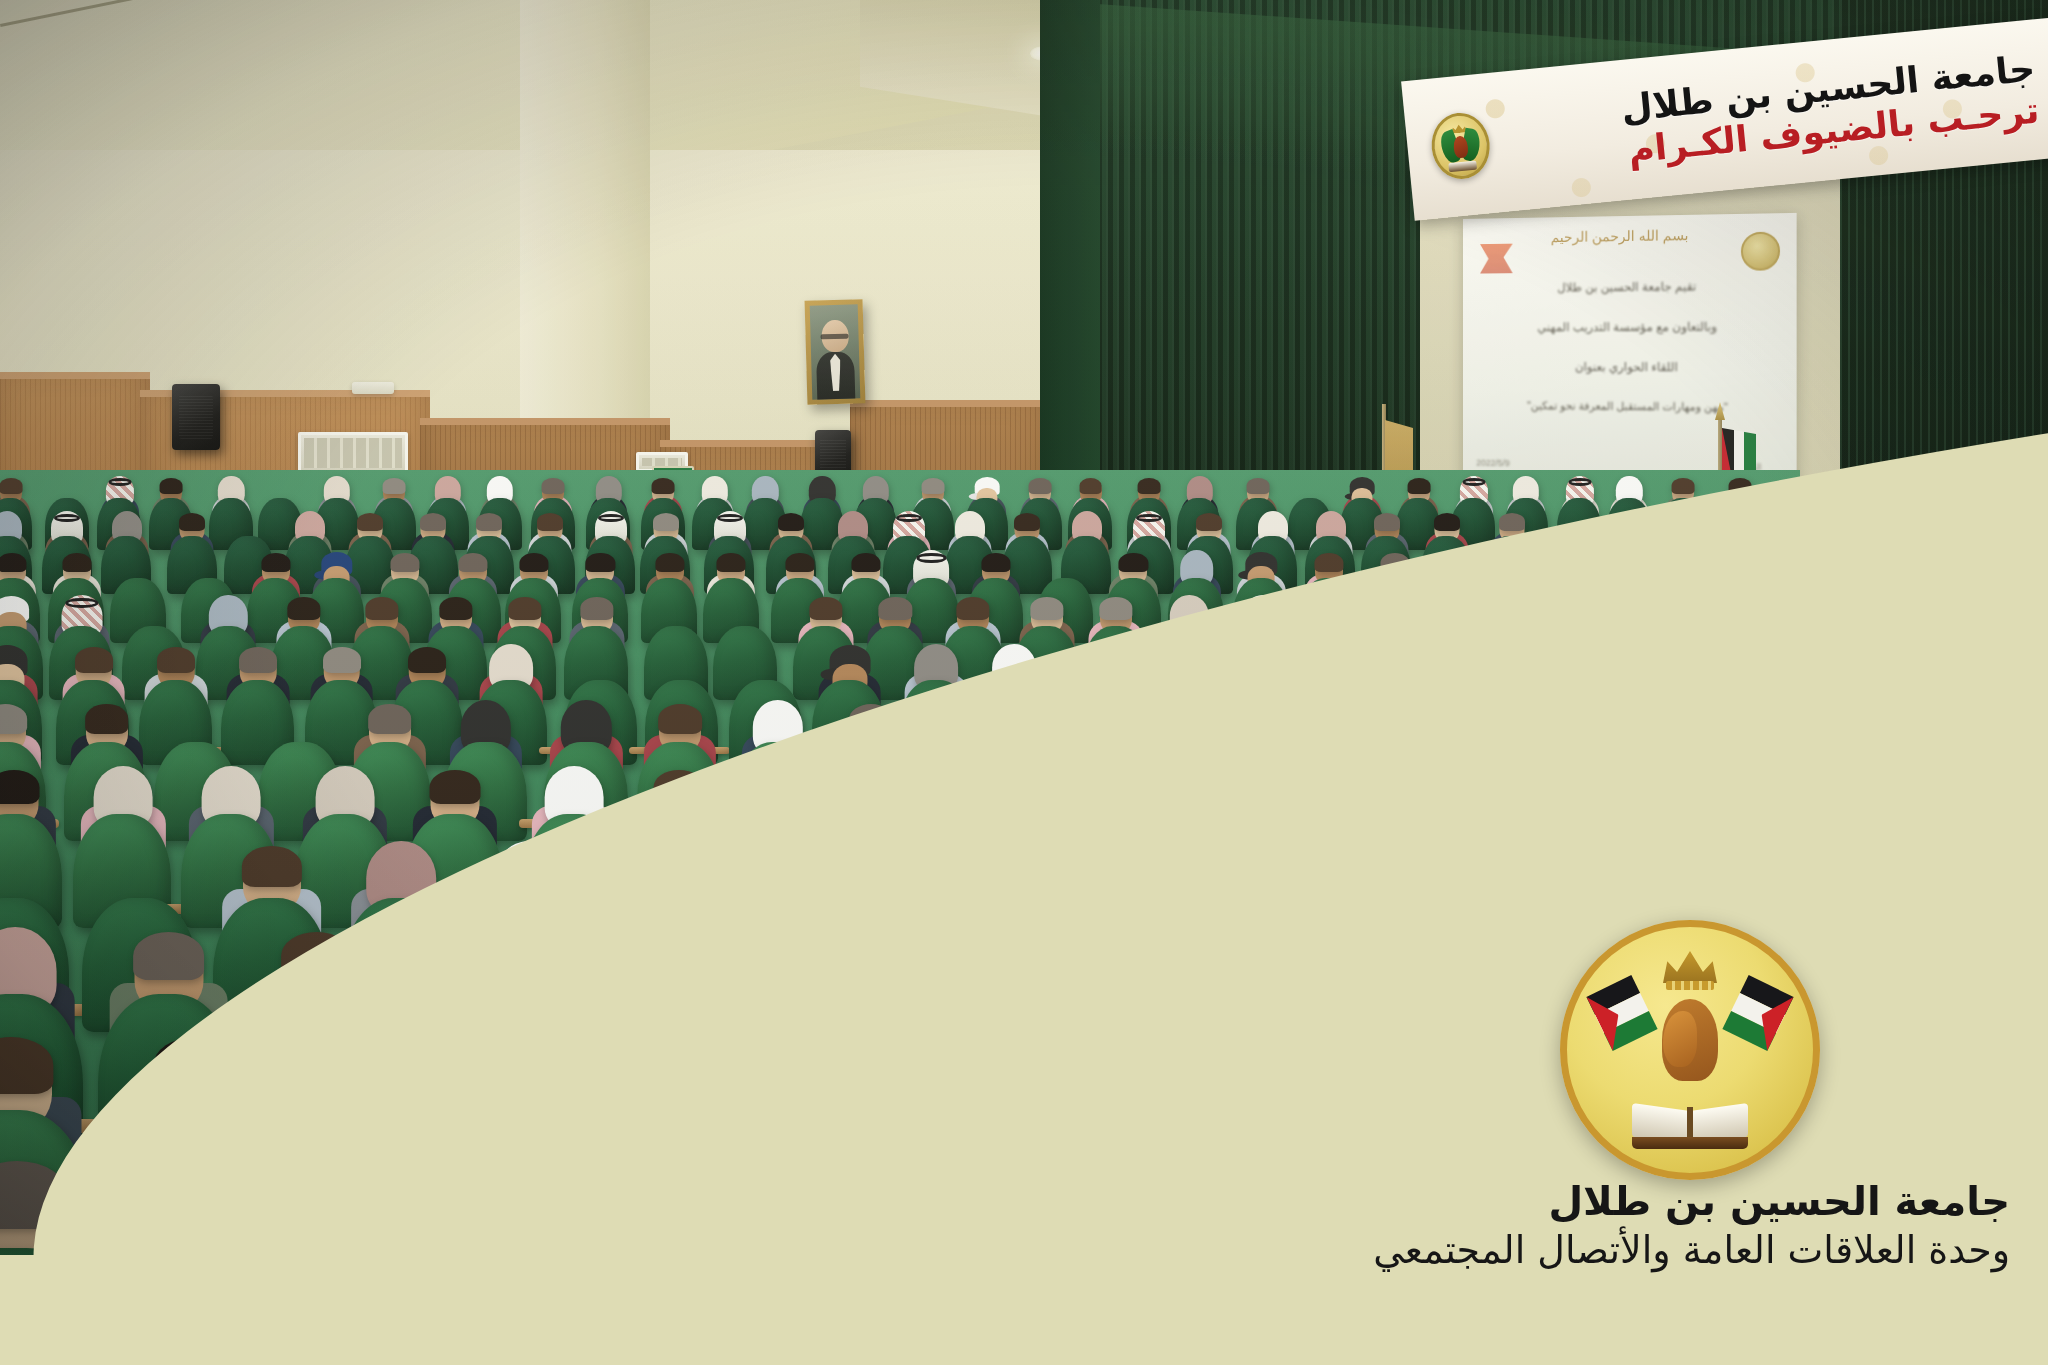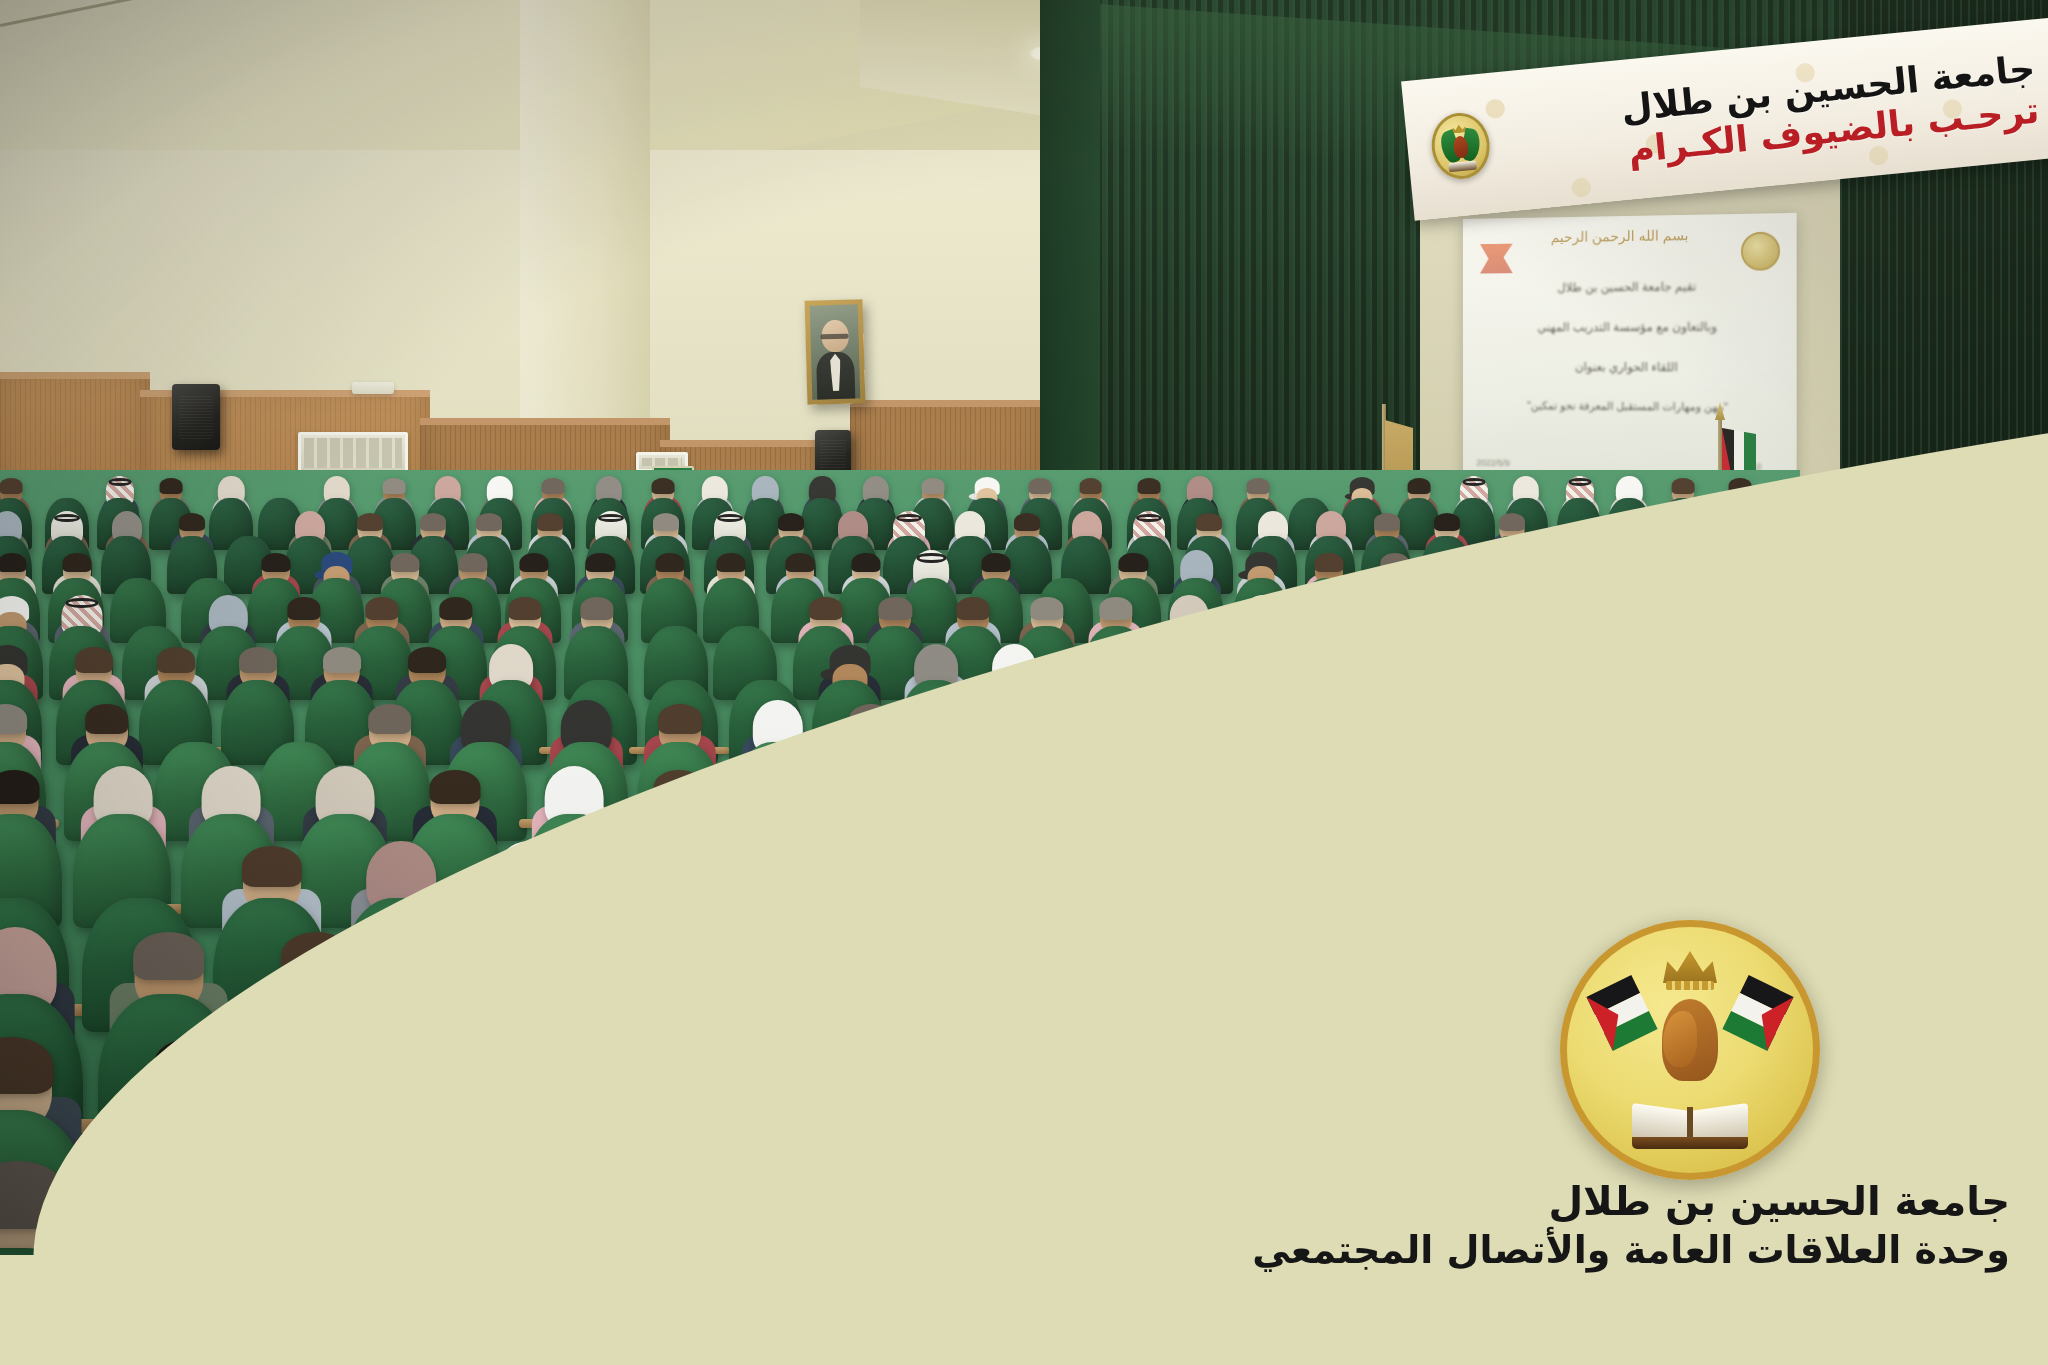--- a/index.html
+++ b/index.html
@@ -680,21 +680,21 @@
     font-size:11px; color:#8a6a1c; font-weight:bold;
   }
 
   .brand-caption{
     position:absolute; left:1140px; top:1176px; width:870px;
     text-align:right; direction:rtl;
     font-family:"DejaVu Sans", sans-serif;
     color:#161616;
   }
   .bc-line1{ font-size:40px; font-weight:bold; line-height:1.25; }
-  .bc-line2{ font-size:38px; font-weight:bold; line-height:1.3; }
+  .bc-line2{ font-size:38px; font-weight:normal; line-height:1.3; }
 </style>
 </head>
 <body>
 
 <div id="stage">
 
   <div class="ceiling"></div>
   <div class="ceiling-soffit"></div>
   <div class="ceiling-edge"></div>
   <div class="ceiling-recess"></div>

